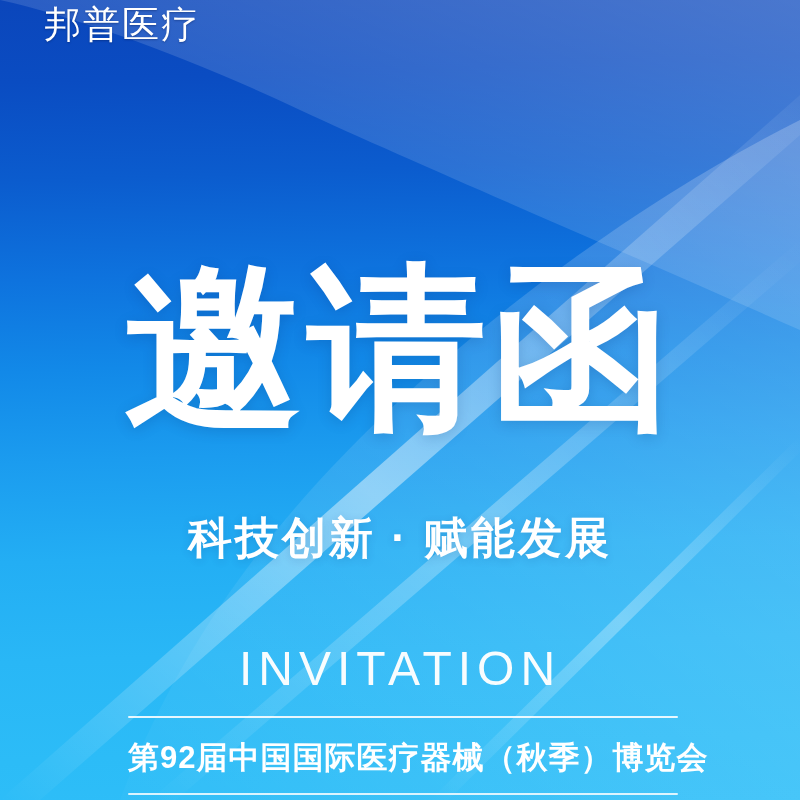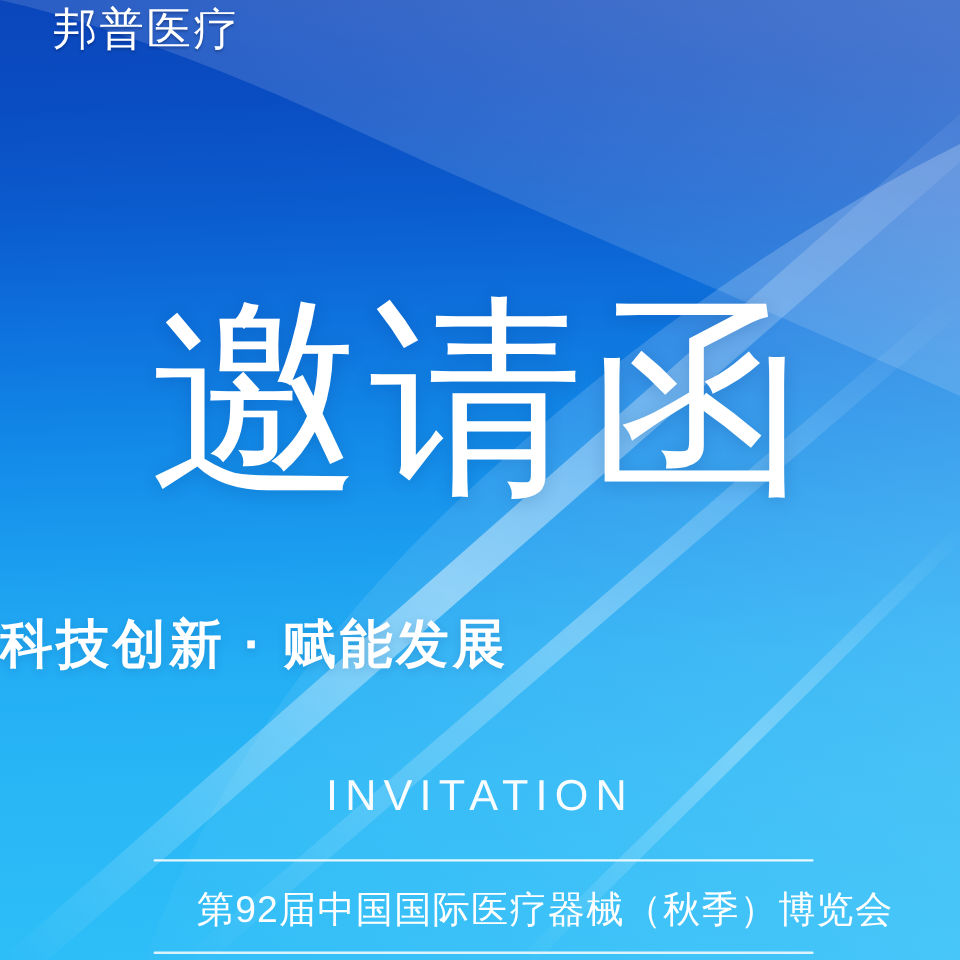--- a/index.html
+++ b/index.html
@@ -55,58 +55,58 @@
     line-height: 1;
     text-shadow: 0 1px 2px rgba(0,20,70,.35);
     white-space: nowrap;
   }
 
   
   .hero-title {
     position: absolute;
     left: 0;
     right: 0;
-    top: 243px;
+    top: 260px;
     text-align: center;
     color: #ffffff;
     font-size: 178px;
-    font-weight: 400;
+    font-weight: 700;
     letter-spacing: 6px;
     line-height: 1;
     z-index: 5;
     text-shadow: 0 3px 14px rgba(3,45,110,.18);
     white-space: nowrap;
   }
 
   
   .hero-subtitle {
     position: absolute;
     left: 0;
     right: 0;
     top: 512px;
-    text-align: left;
+    text-align: center;
     color: #ffffff;
     font-size: 44px;
     font-weight: 700;
     letter-spacing: 3px;
     line-height: 1.2;
     z-index: 5;
     text-shadow: 0 2px 8px rgba(3,45,110,.16);
     white-space: nowrap;
   }
 
   
   .hero-en {
     position: absolute;
     left: 0;
     right: 0;
     top: 645px;
     text-align: center;
     color: #ffffff;
-    font-size: 36px;
+    font-size: 48px;
     font-weight: 300;
     letter-spacing: 6px;
     line-height: 1;
     z-index: 5;
     opacity: .97;
     white-space: nowrap;
   }
 
   
   .event-bar {
@@ -120,26 +120,25 @@
   .rule {
     height: 2px;
     width: 100%;
     background: rgba(255,255,255,.88);
     border-radius: 1px;
   }
   .rule-bottom { background: rgba(255,255,255,.82); }
   .event-name {
     color: #ffffff;
     font-size: 31px;
-    font-weight: 400;
+    font-weight: 700;
     letter-spacing: 1px;
     line-height: 1;
     padding: 24px 0 20px;
     white-space: nowrap;
-    margin-left: 36px;
   }
 </style>
 </head>
 <body>
 
 <div id="poster">
 
   <div class="bg-layer">
     <svg viewBox="0 0 800 800" preserveAspectRatio="none" aria-hidden="true">
       <defs>

